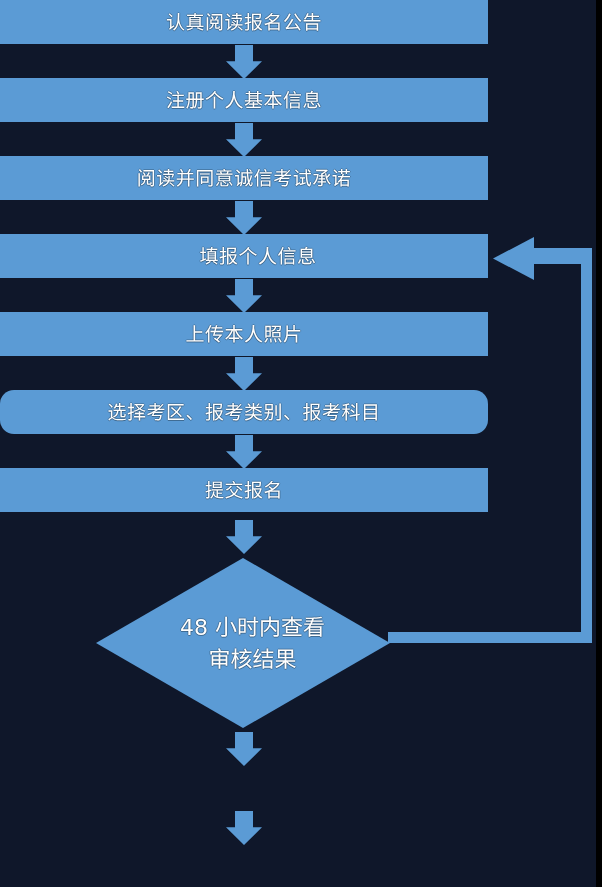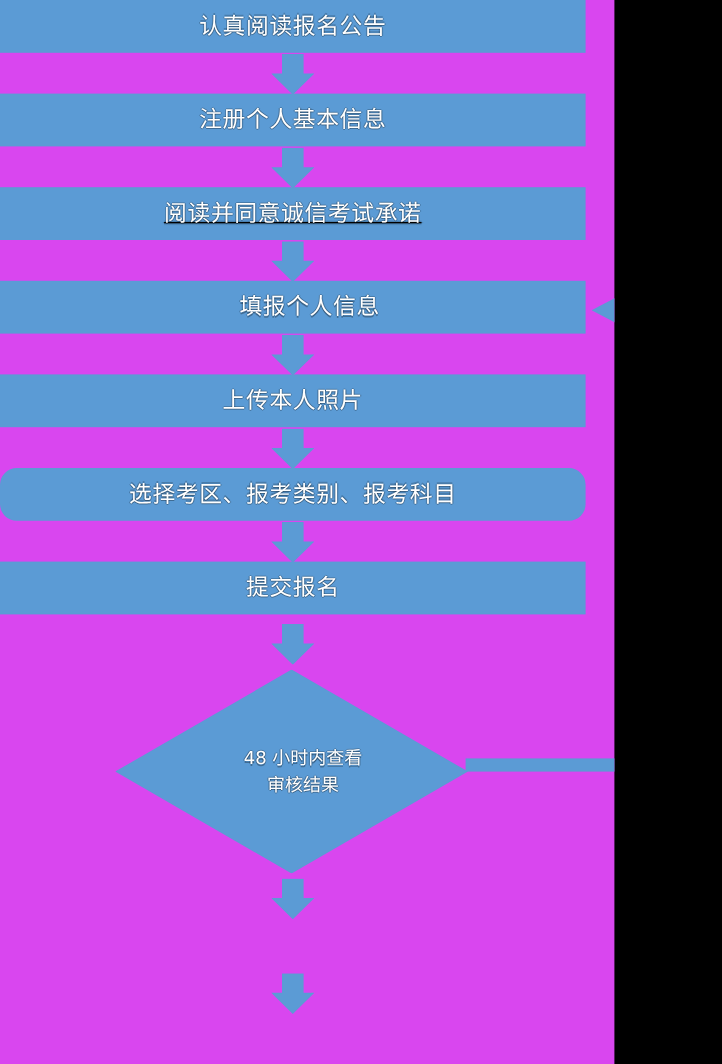--- a/index.html
+++ b/index.html
@@ -7,23 +7,23 @@
     margin: 0;
     padding: 0;
     background: #000000;
   }
   body {
     font-family: "DejaVu Sans", "Liberation Sans", sans-serif;
   }
 
   #flowchart {
     position: relative;
-    width: 512px;
+    width: 596px;
     height: 887px;
-    background: #d946ef;
+    background: #0f172a;
     overflow: hidden;
   }
 
   
   .node-box {
     position: absolute;
     left: 0;
     width: 488px;
     height: 44px;
     background: #5B9BD5;
@@ -65,21 +65,21 @@
     inset: 0;
     display: flex;
     flex-direction: column;
     align-items: center;
     justify-content: center;
     padding-top: 2px;
     box-sizing: border-box;
   }
   .node-diamond .diamond-text span {
     color: #FFFFFF;
-    font-size: 15px;
+    font-size: 22px;
     line-height: 1.45;
     white-space: nowrap;
     text-shadow:
        0px  1px 0 rgba(0,0,0,0.30),
        1px  0px 0 rgba(0,0,0,0.20),
       -1px  0px 0 rgba(0,0,0,0.20),
        0px -1px 0 rgba(0,0,0,0.20);
     margin-left: 19px;
   }
 
@@ -138,21 +138,21 @@
   </div>
 
   <div class="arrow-down" style="top:45px;"></div>
 
   <div class="node-box" style="top:78px;">
     <span class="node-label">注册个人基本信息</span>
   </div>
 
   <div class="arrow-down" style="top:123px;"></div>
 
-  <div class="node-box" style="top:156px;text-decoration:underline;">
+  <div class="node-box" style="top:156px;">
     <span class="node-label">阅读并同意诚信考试承诺</span>
   </div>
 
   <div class="arrow-down" style="top:201px;"></div>
 
   <div class="node-box" style="top:234px;padding-left:28px;">
     <span class="node-label">填报个人信息</span>
   </div>
 
   <div class="arrow-down" style="top:279px;"></div>

